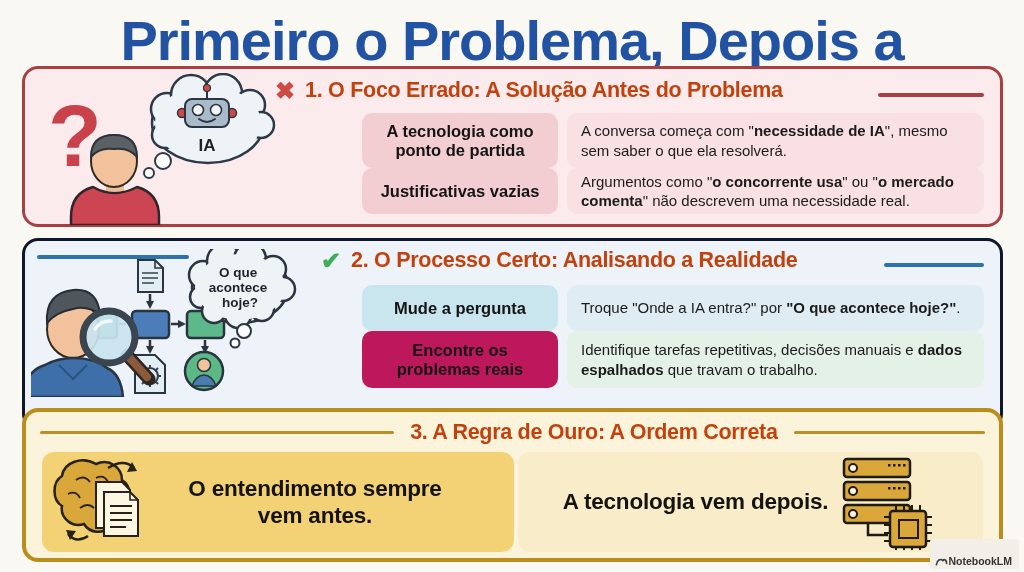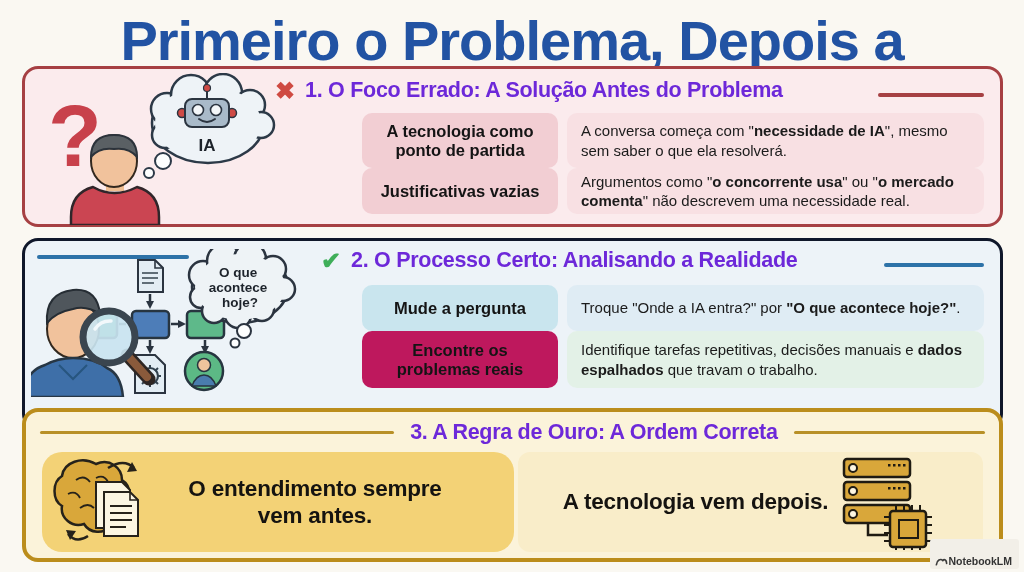--- a/index.html
+++ b/index.html
@@ -7,21 +7,21 @@
           font-family:"Liberation Sans",sans-serif;overflow:hidden;}
   .title{position:absolute;top:8px;left:0;width:100%;text-align:center;margin:0;
          font-size:56px;font-weight:bold;color:#2253a3;letter-spacing:-1px;}
   .card{position:absolute;left:22px;width:981px;border-radius:16px;box-sizing:border-box;}
   #card1{top:66px;height:161px;background:#fbebed;border:3px solid #a64043;}
   #card2{top:238px;height:192px;background:#edf3f8;border:3px solid #0f172a;}
   #card3{top:408px;height:154px;background:#fbf3da;border:4px solid #bb8d1c;padding-left:19px;}
   .hdr{position:absolute;display:flex;align-items:center;gap:10px;white-space:nowrap;}
   #card1 .hdr{left:250px;top:9px;}
   #card2 .hdr{left:296px;top:7px;}
-  .hdr-title{font-size:21.5px;font-weight:bold;color:#6d28d9;letter-spacing:-0.3px;}
+  .hdr-title{font-size:21.5px;font-weight:bold;color:#c2410c;letter-spacing:-0.3px;}
   .mark{font-size:24px;font-weight:bold;line-height:1;}
   .x-mark{color:#cf4a42;}
   .check-mark{color:#3fae59;}
   .rule{position:absolute;height:3.5px;border-radius:2px;}
   .rule-red{background:#a64043;right:16px;top:24px;width:106px;}
   .rule-blue-l{background:#2d72a8;left:12px;top:14px;width:152px;}
   .rule-blue-r{background:#2d72a8;right:16px;top:22px;width:100px;}
   .rows{position:absolute;left:337px;top:44px;right:16px;display:flex;flex-direction:column;}
   .row{display:flex;gap:9px;}
   .h55{height:55px}.h46{height:46px}.h57{height:57px}
@@ -32,21 +32,21 @@
             padding:4px 14px;box-sizing:border-box;font-size:15px;line-height:1.28;color:#1b1b1b;}
   .row-desc p{margin:0;}
   .bg-pink-label{background:#f2ced3;} .bg-pink-desc{background:#f8e0e3;}
   .bg-cyan-label{background:#c9e5ee;} .bg-cyan-desc{background:#dfecf4;}
   .bg-green-label{background:#be185d;} .bg-green-desc{background:#e3f1e7;}
   .hdr3{position:absolute;top:8px;left:14px;right:14px;display:flex;align-items:center;gap:16px;}
   .hline{height:3px;background:#b89027;border-radius:2px;}
   .hline-l{flex:1.85;}.hline-r{flex:1;}
   .hdr3 .hdr-title{white-space:nowrap;}
   .golden-row{position:absolute;left:16px;right:16px;top:40px;height:100px;display:flex;gap:4px;}
-  .gold-box-left{width:472px;background:#f3d276;border-radius:20px;display:flex;align-items:center;
+  .gold-box-left{width:472px;background:#f3d276;border-radius:12px;display:flex;align-items:center;
                  padding:0 10px;gap:2px;box-sizing:border-box;}
   .gold-box-right{flex:1;background:#f9edc9;border-radius:12px;display:flex;align-items:center;
                   justify-content:center;gap:10px;padding:0 4px;box-sizing:border-box;}
   .statement{font-size:22.5px;font-weight:bold;color:#151310;text-align:center;
              line-height:1.22;letter-spacing:-0.2px;}
   .gold-box-left .statement{flex:1;padding:0 40px 0 8px;}
   .illus1{position:absolute;left:8px;top:4px;}
   .illus2{position:absolute;left:6px;top:8px;}
   .watermark{position:absolute;right:5px;bottom:3px;background:#f2efe8;border-radius:3px;
              padding:16px 7px 2px 5px;display:flex;align-items:center;

